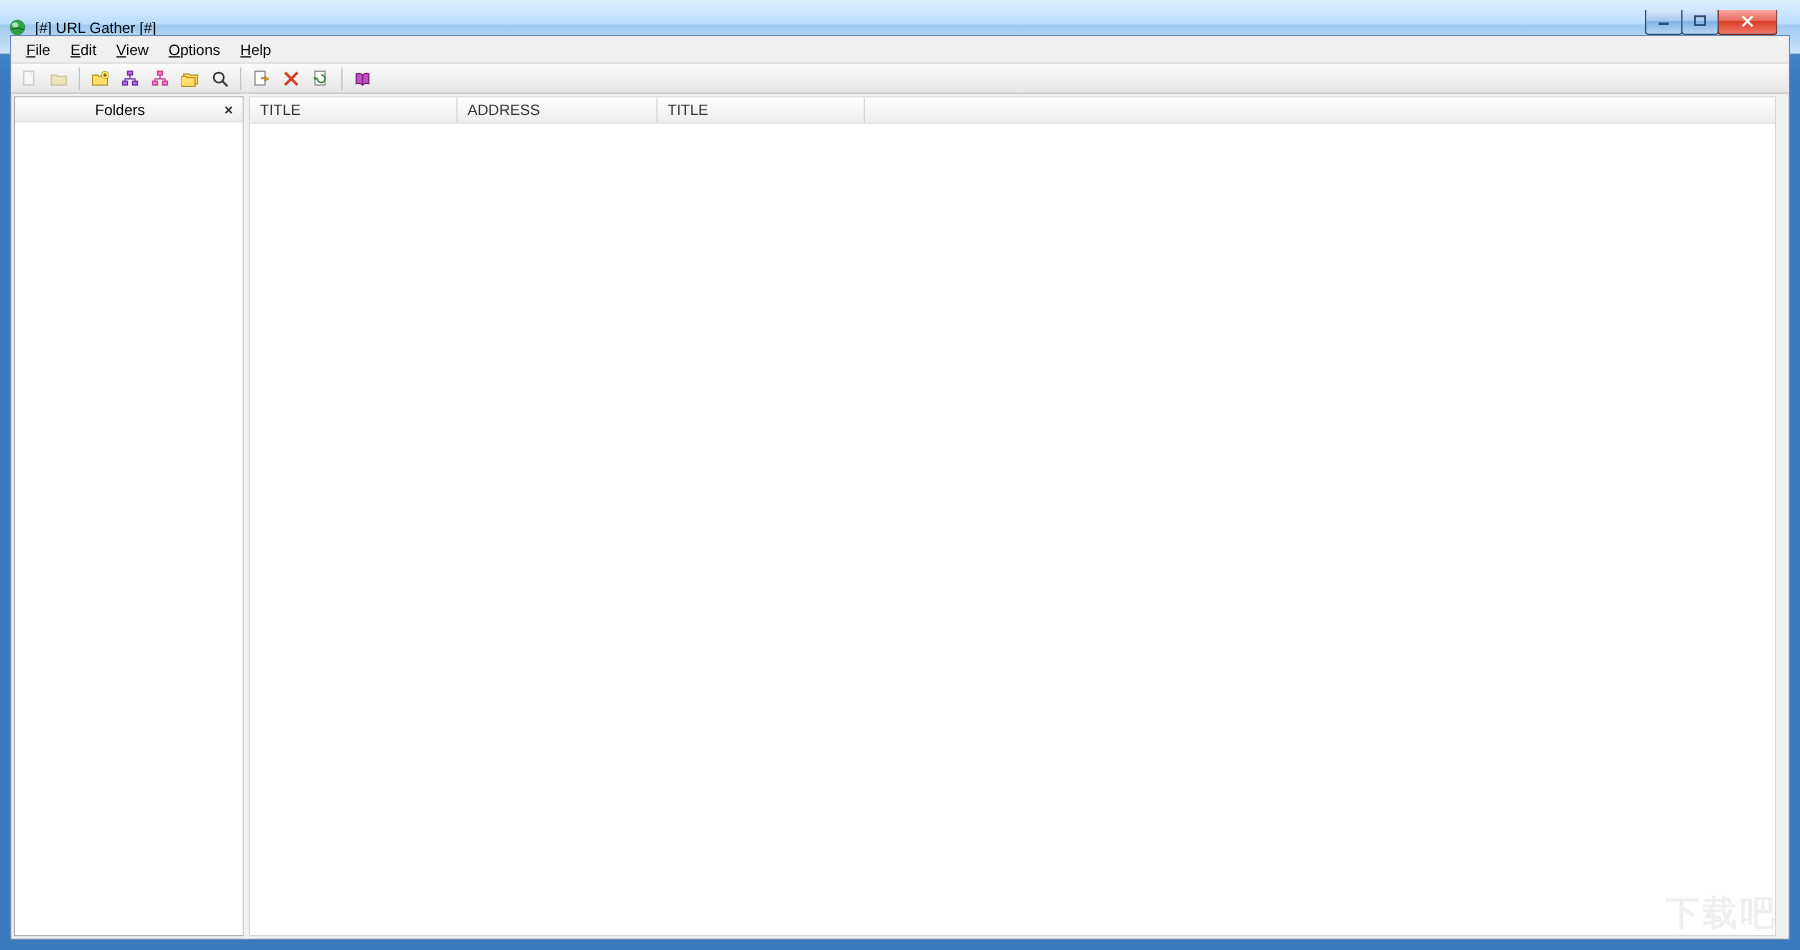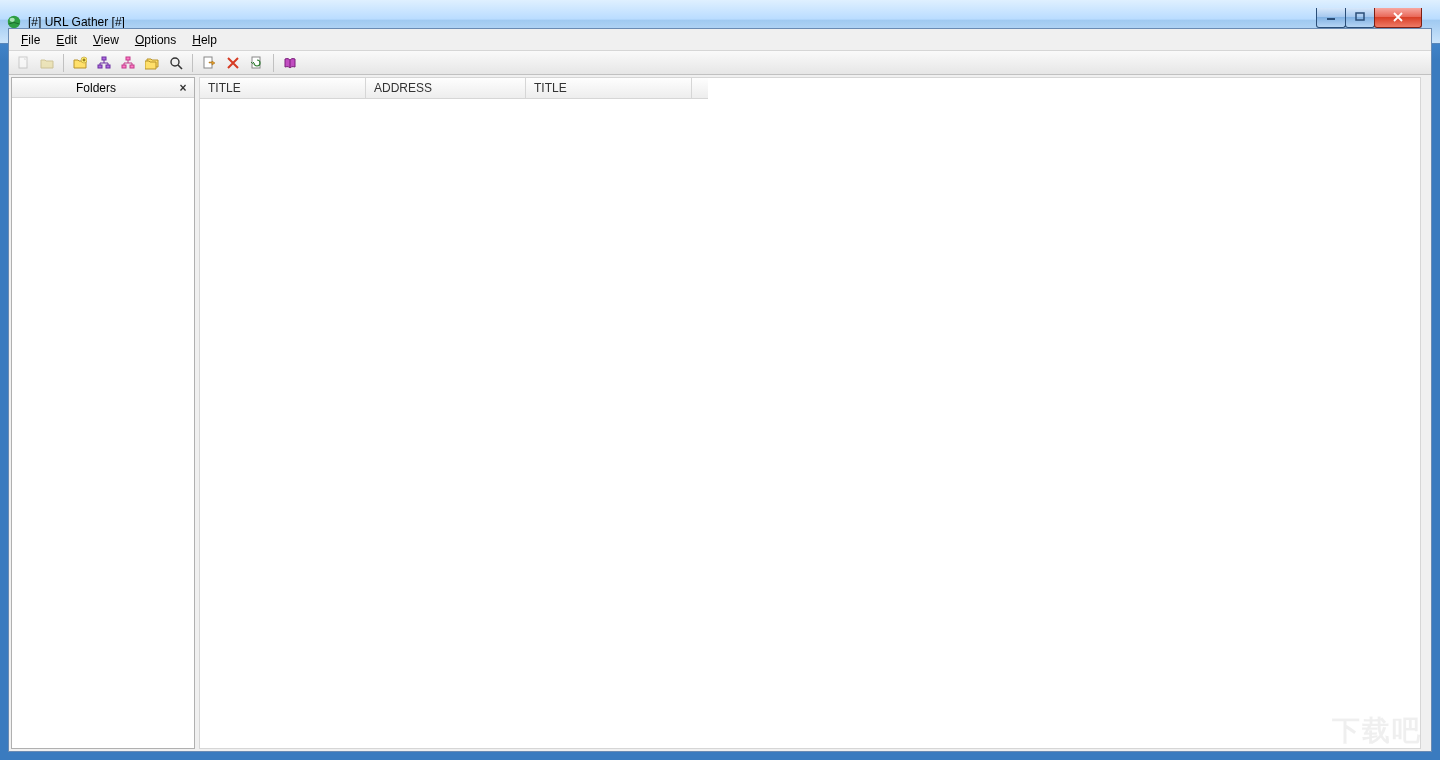--- a/index.html
+++ b/index.html
@@ -21,21 +21,21 @@
   .tb-btn{width:20px;height:20px;display:flex;align-items:center;justify-content:center;border:1px solid transparent;border-radius:2px}
   .tb-btn.dim{opacity:.45}
   .tb-sep{width:1px;height:18px;background:#c1c1c1;margin:0 3px}
   .workspace{flex:1;display:flex;min-height:0}
   .side-panel{width:184px;display:flex;flex-direction:column;border:1px solid #b0b0b0;background:#fff;margin:2px 0 2px 2px;box-sizing:border-box}
   .side-header{height:20px;display:flex;align-items:center;background:linear-gradient(to bottom,#fdfdfd,#ececec);border-bottom:1px solid #d6d6d6;padding:0 4px;box-sizing:border-box}
   .side-title{flex:1;text-align:center}
   .side-close{width:14px;height:14px;display:flex;align-items:center;justify-content:center;font-weight:bold;font-size:12px;cursor:default;color:#333}
   .side-body{flex:1;background:#fff}
   .splitter{width:4px;cursor:col-resize;background:#f0f0f0}
-  .main-panel{flex:1;display:flex;flex-direction:row;background:#fff;border:1px solid #d6d6d6;margin:2px 10px 2px 0;box-sizing:border-box}
+  .main-panel{flex:1;display:flex;flex-direction:column;background:#fff;border:1px solid #d6d6d6;margin:2px 10px 2px 0;box-sizing:border-box}
   .col-headers{height:20px;display:flex;border-bottom:1px solid #d6d6d6;background:linear-gradient(to bottom,#fefefe,#ededed)}
   .col-h{display:flex;align-items:center;padding:0 8px;border-right:1px solid #d6d6d6;color:#333;box-sizing:border-box}
   .list-body{flex:1;background:#fff}
   .watermark{position:absolute;right:18px;bottom:10px;font-size:28px;font-weight:bold;color:#000;opacity:.06;font-family:"Microsoft YaHei","SimHei",sans-serif;letter-spacing:2px;pointer-events:none}
 </style>
 </head>
 <body>
 
 <div class="window">
 

